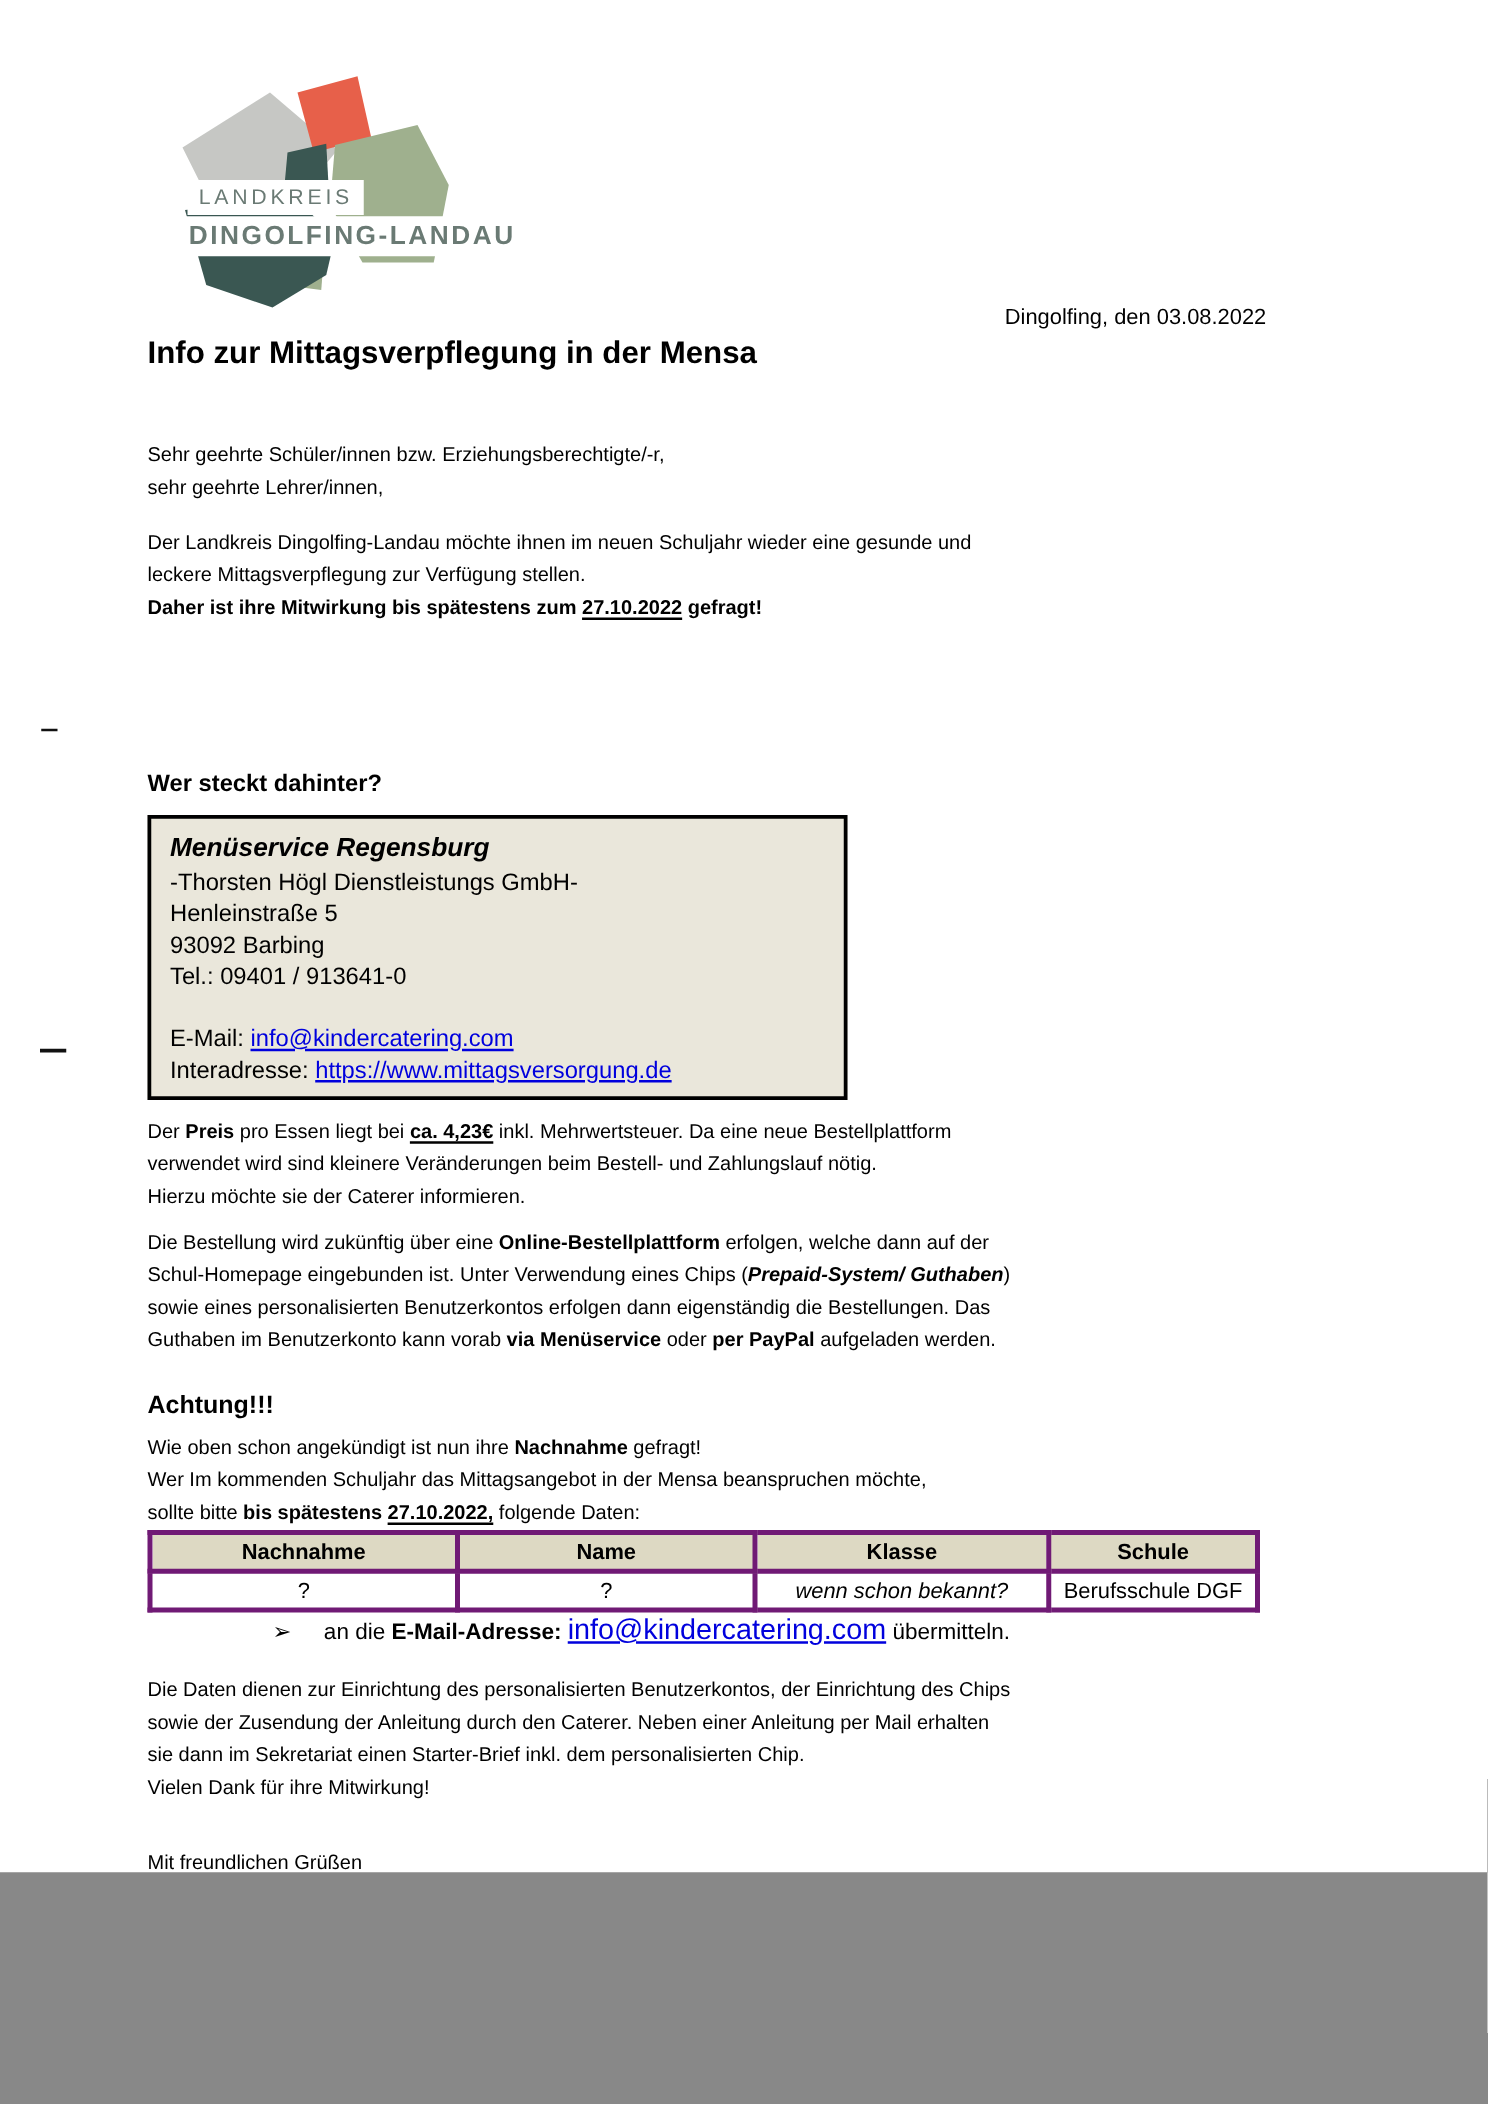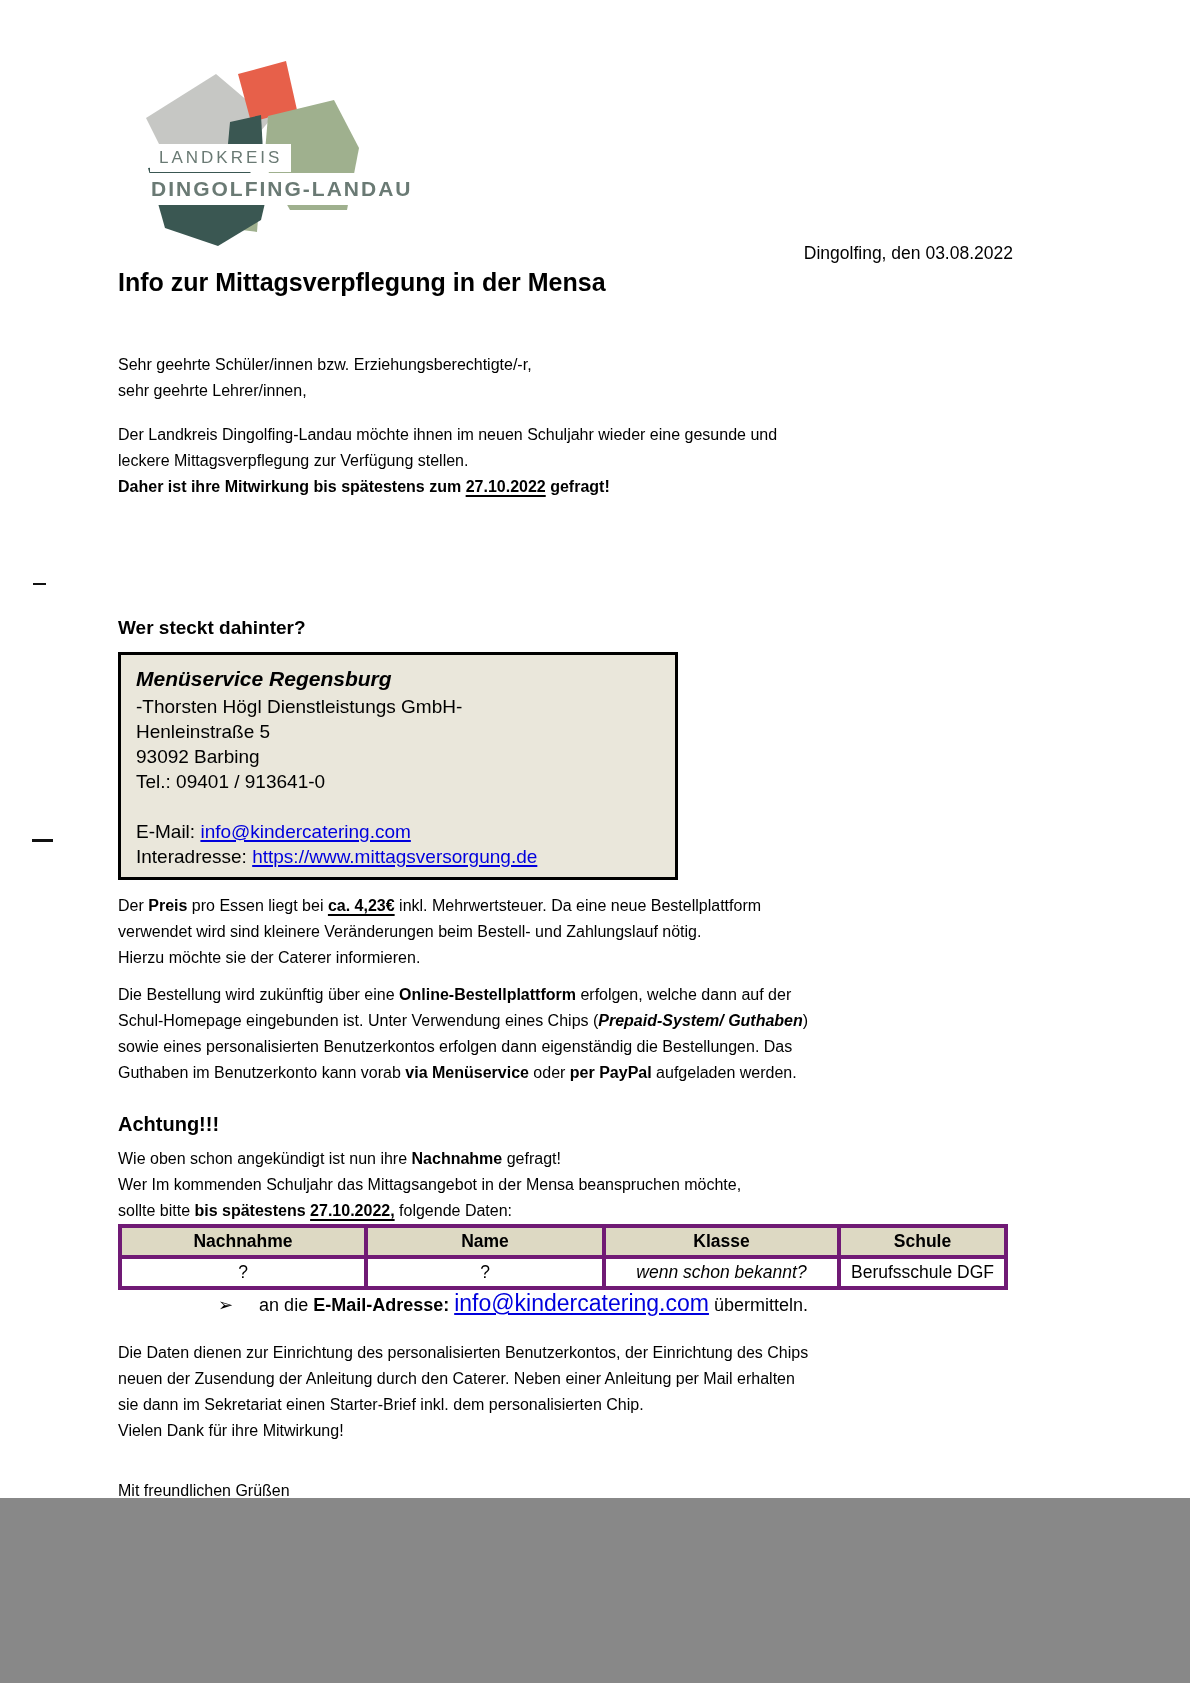--- a/index.html
+++ b/index.html
@@ -154,20 +154,20 @@
     </tr>
   </tbody>
     </table>
 
   <div class="abs submit-line">
     <span class="arrow">➢</span><span>an die </span><span class="b">E-Mail-Adresse: </span><a class="link big-mail">info@kindercatering.com</a><span> übermitteln.</span>
   </div>
 
   <div class="abs body-text" style="left:118px; top:1340px;">
     <div class="line">Die Daten dienen zur Einrichtung des personalisierten Benutzerkontos, der Einrichtung des Chips</div>
-    <div class="line">neuen der Zusendung der Anleitung durch den Caterer. Neben einer Anleitung per Mail erhalten</div>
+    <div class="line">sowie der Zusendung der Anleitung durch den Caterer. Neben einer Anleitung per Mail erhalten</div>
     <div class="line">sie dann im Sekretariat einen Starter-Brief inkl. dem personalisierten Chip.</div>
     <div class="line">Vielen Dank für ihre Mitwirkung!</div>
   </div>
 
   <div class="abs body-text" style="left:118px; top:1478px;">Mit freundlichen Grüßen</div>
 
 </div>
 
 </body></html>

